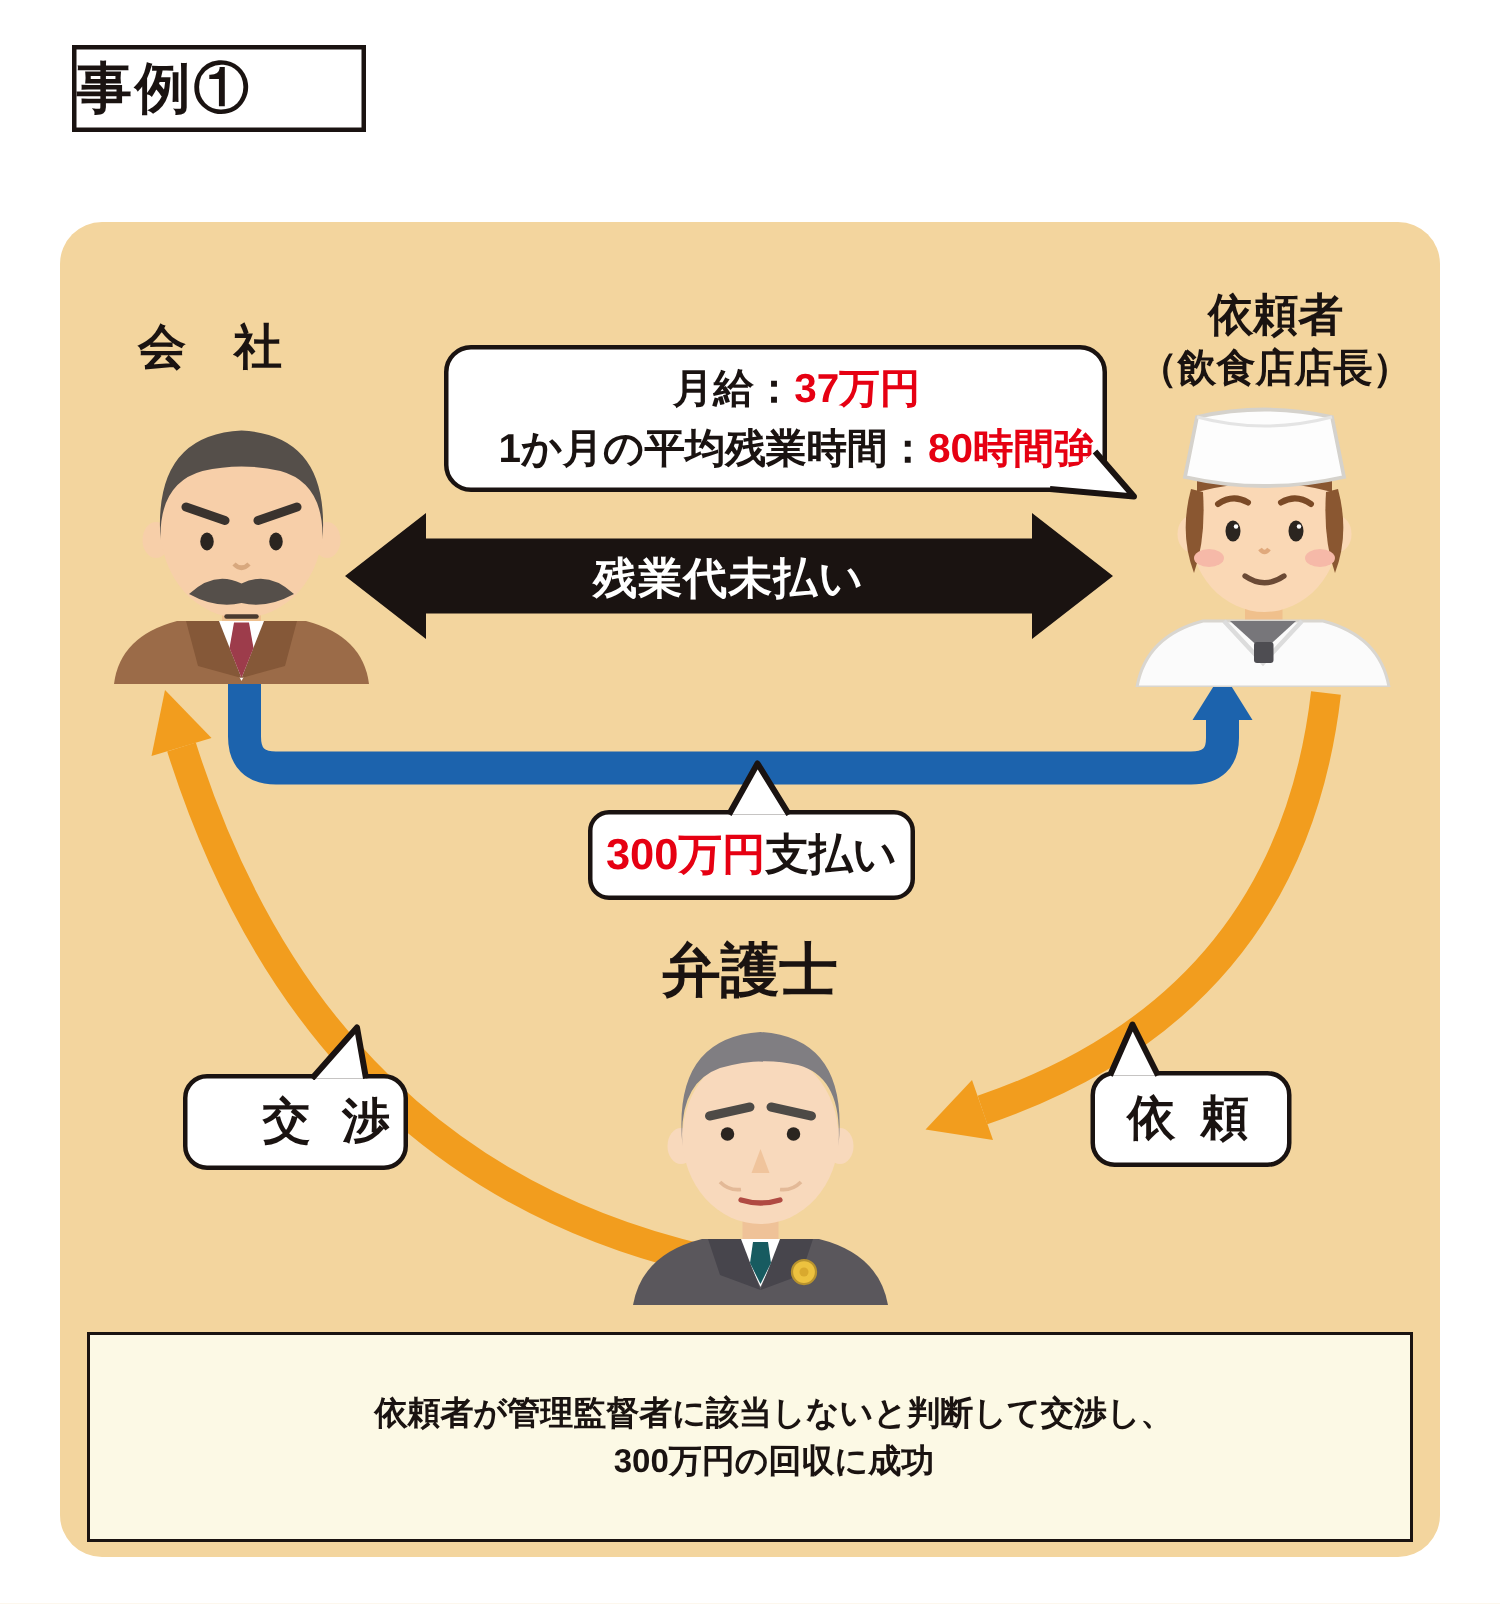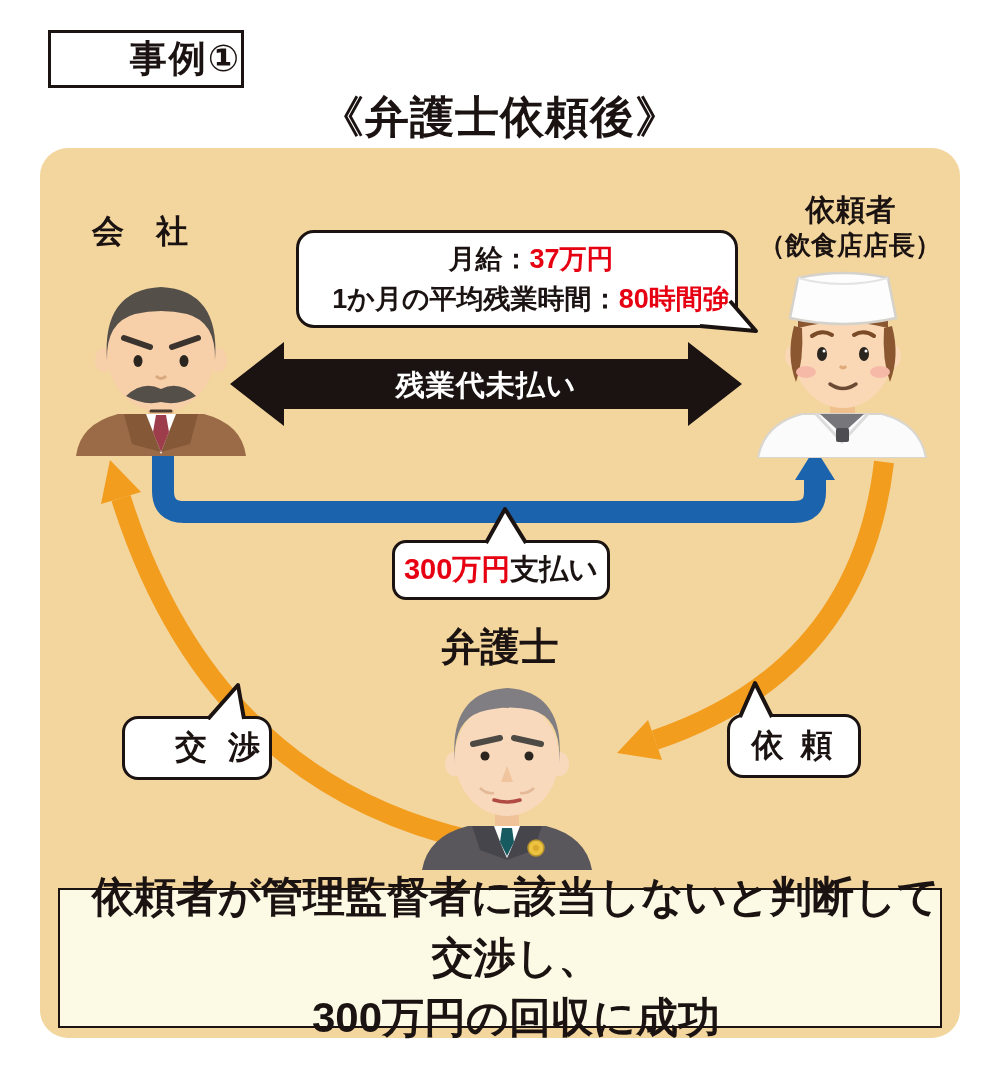--- a/index.html
+++ b/index.html
@@ -2,22 +2,22 @@
 <html><head>
 <meta charset="utf-8">
 <style>
   html,body{margin:0;padding:0;background:#ffffff;}
   body{font-family:"Liberation Sans","DejaVu Sans",sans-serif;}
   #stage{position:relative;width:1000px;height:1069px;background:#ffffff;overflow:hidden;}
   .abs{position:absolute;}
 
   
   #case-box{left:48px;top:30px;width:196px;height:58px;background:#ffffff;border:3px solid #1a1311;
-    box-sizing:border-box;display:flex;align-items:center;justify-content:flex-end;
-    font-size:37px;font-weight:bold;color:#1a1311;letter-spacing:2px;z-index:5;}
+    box-sizing:border-box;display:flex;align-items:center;justify-content:flex-start;
+    font-size:37px;font-weight:bold;color:#1a1311;letter-spacing:2px;z-index:5;font-family:Liberation Mono, monospace;}
   #main-title{left:0;top:88px;width:1000px;text-align:center;font-size:44px;font-weight:bold;
     color:#1a1311;letter-spacing:1px;z-index:5;}
 
   
   #panel{left:40px;top:148px;width:920px;height:890px;background:#f3d59e;border-radius:28px;z-index:1;}
 
   
   .actor-label{color:#1a1311;font-weight:bold;text-align:center;z-index:30;}
   #company-label{left:60px;top:210px;width:160px;font-size:32px;}
   #client-label{left:768px;top:190px;width:165px;font-size:30px;}
@@ -43,31 +43,30 @@
   .tail{z-index:40;pointer-events:none;}
   .red{color:#e60012;}
 
   #unpaid-label{left:336px;top:366px;width:300px;text-align:center;color:#ffffff;
     font-size:29px;font-weight:bold;letter-spacing:1px;z-index:29;}
 
   
   #summary-box{left:58px;top:888px;width:884px;height:140px;background:#fcf9e5;
     border:2.5px solid #1a1311;box-sizing:border-box;z-index:30;
     display:flex;flex-direction:column;align-items:center;justify-content:center;
-    font-size:42px;font-weight:bold;color:#1a1311;line-height:1.45;text-align:center;padding-left:32px;}
+    font-size:22px;font-weight:bold;color:#1a1311;line-height:1.45;text-align:center;padding-left:32px;}
 </style>
 </head>
 <body>
 
 <div id="stage">
 
   <div class="abs" id="case-box">
     <span>事例①</span>
   </div>
-  <div class="abs" id="main-title">《弁護士依頼後》</div>
 
   <div class="abs" id="panel"></div>
 
   <svg class="abs" id="arrows-back" viewBox="0 0 1000 1069">
 
     <g>
       <path d="M 470 840 Q 210 780 121 498" stroke="#f29d1e" stroke-width="20" fill="none"></path>
       <polygon points="110,460 141,492 101,504" fill="#f29d1e"></polygon>
     </g>
 

